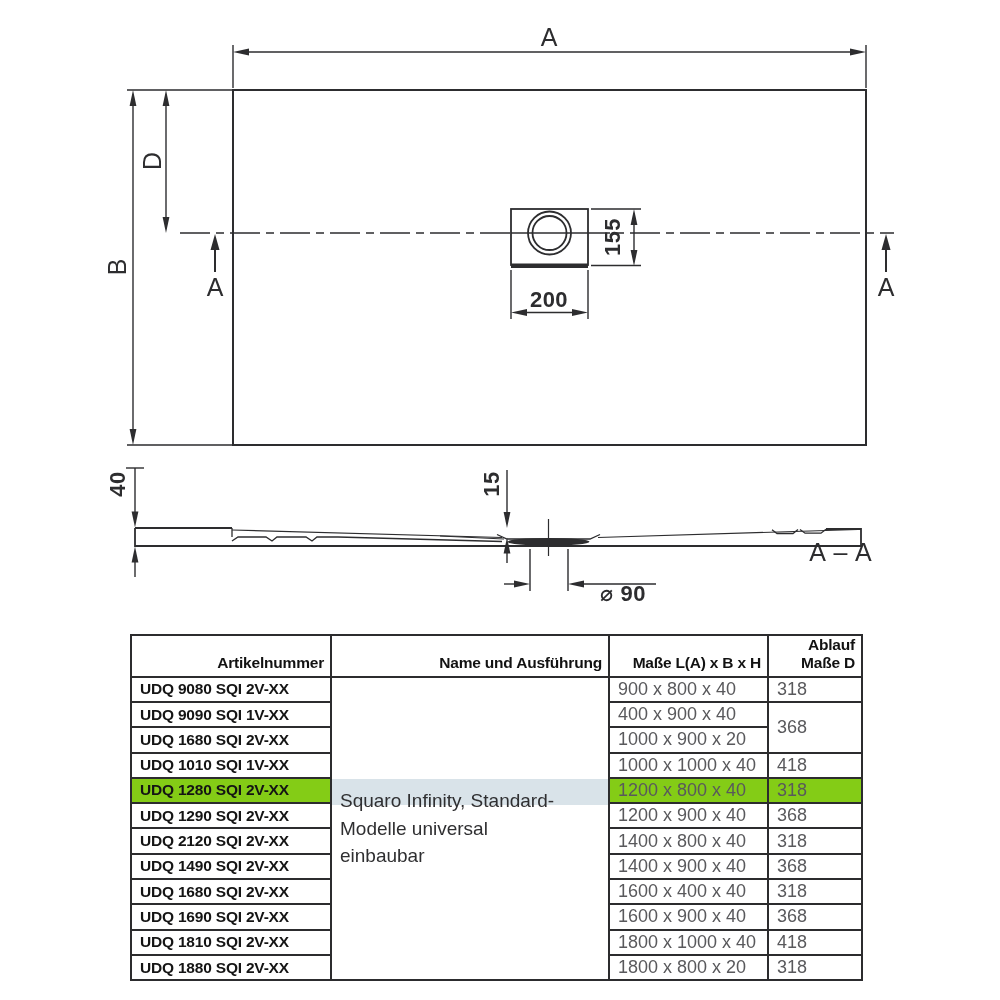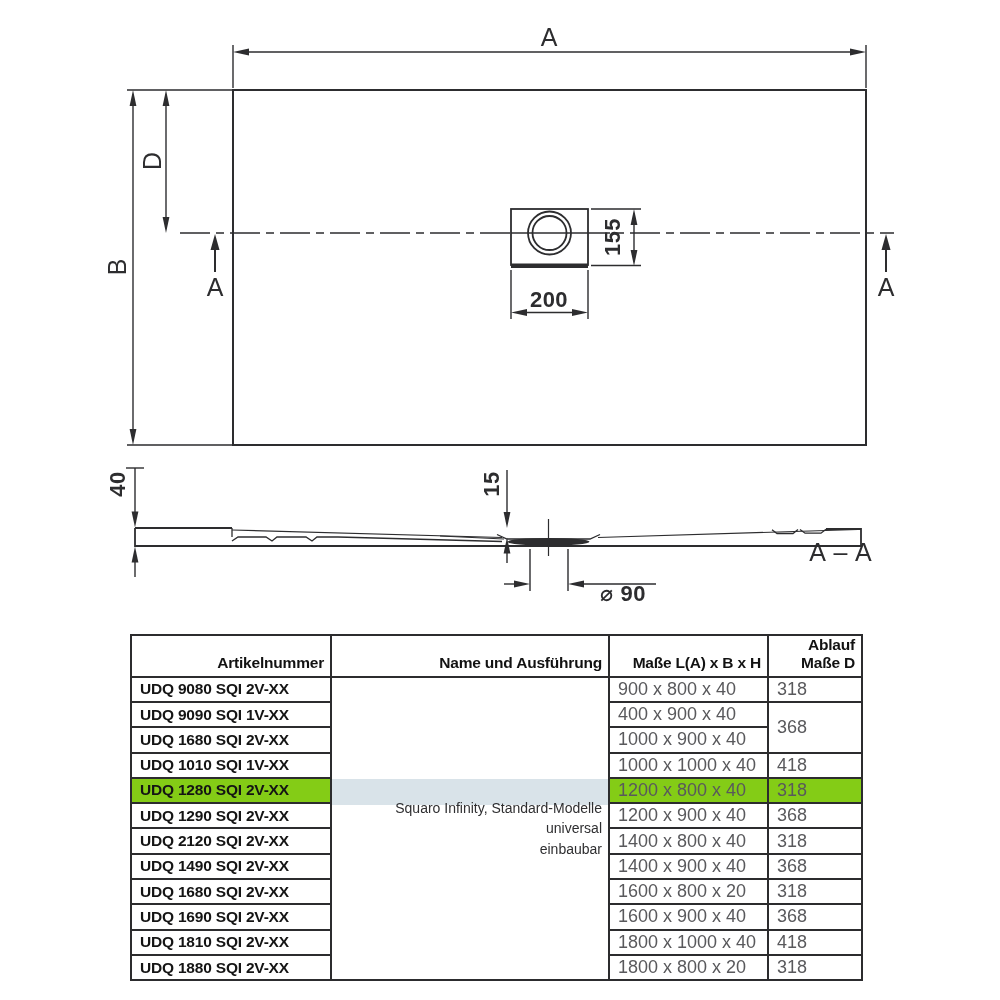--- a/index.html
+++ b/index.html
@@ -14,22 +14,22 @@
 
   .tablewrap{position:absolute;left:130px;top:634px;}
   table.vtable{border-collapse:collapse;table-layout:fixed;width:731px;}
   .vtable th,.vtable td{border:2px solid #2c2c2e;padding:0 6px 0 8px;overflow:hidden;}
   .vtable th{vertical-align:bottom;text-align:right;font-size:15.5px;font-weight:bold;
              color:#121212;padding-bottom:4px;letter-spacing:-0.2px;line-height:1.15;}
   .vtable tr.hdr{height:39px;}
   .vtable tr.data{height:25.3px;}
   td.art{font-weight:bold;font-size:15.5px;letter-spacing:-0.2px;color:#141414;}
   td.val{font-size:18px;color:#59595c;}
-  td.name-cell{vertical-align:middle;font-size:14px;color:#2f2f31;line-height:1.45;
-    background:linear-gradient(to bottom,rgba(0,0,0,0) 0 101px,#d9e3e9 101px 127px,rgba(0,0,0,0) 127px);text-align:right;}
+  td.name-cell{vertical-align:middle;font-size:19px;color:#2f2f31;line-height:1.45;
+    background:linear-gradient(to bottom,rgba(0,0,0,0) 0 101px,#d9e3e9 101px 127px,rgba(0,0,0,0) 127px);}
   tr.hl td.art,tr.hl td.val{background:#84cc16;}
 </style>
 </head>
 <body>
 
 <div class="stage">
 
   <svg width="1000" height="625" viewBox="0 0 1000 625">
     <g stroke="#2d2d2f" fill="none" stroke-width="1.4">
 
@@ -172,21 +172,21 @@
         <td class="val">900 x 800 x 40</td>
         <td class="val">318</td>
       </tr>
       <tr class="data">
         <td class="art">UDQ 9090 SQI 1V-XX</td>
         <td class="val">400 x 900 x 40</td>
         <td class="val" rowspan="2">368</td>
       </tr>
       <tr class="data">
         <td class="art">UDQ 1680 SQI 2V-XX</td>
-        <td class="val">1000 x 900 x 40</td>
+        <td class="val">1000 x 900 x 20</td>
       </tr>
       <tr class="data">
         <td class="art">UDQ 1010 SQI 1V-XX</td>
         <td class="val">1000 x 1000 x 40</td>
         <td class="val">418</td>
       </tr>
       <tr class="data hl">
         <td class="art">UDQ 1280 SQI 2V-XX</td>
         <td class="val">1200 x 800 x 40</td>
         <td class="val">318</td>
@@ -201,21 +201,21 @@
         <td class="val">1400 x 800 x 40</td>
         <td class="val">318</td>
       </tr>
       <tr class="data">
         <td class="art">UDQ 1490 SQI 2V-XX</td>
         <td class="val">1400 x 900 x 40</td>
         <td class="val">368</td>
       </tr>
       <tr class="data">
         <td class="art">UDQ 1680 SQI 2V-XX</td>
-        <td class="val">1600 x 800 x 20</td>
+        <td class="val">1600 x 400 x 40</td>
         <td class="val">318</td>
       </tr>
       <tr class="data">
         <td class="art">UDQ 1690 SQI 2V-XX</td>
         <td class="val">1600 x 900 x 40</td>
         <td class="val">368</td>
       </tr>
       <tr class="data">
         <td class="art">UDQ 1810 SQI 2V-XX</td>
         <td class="val">1800 x 1000 x 40</td>

